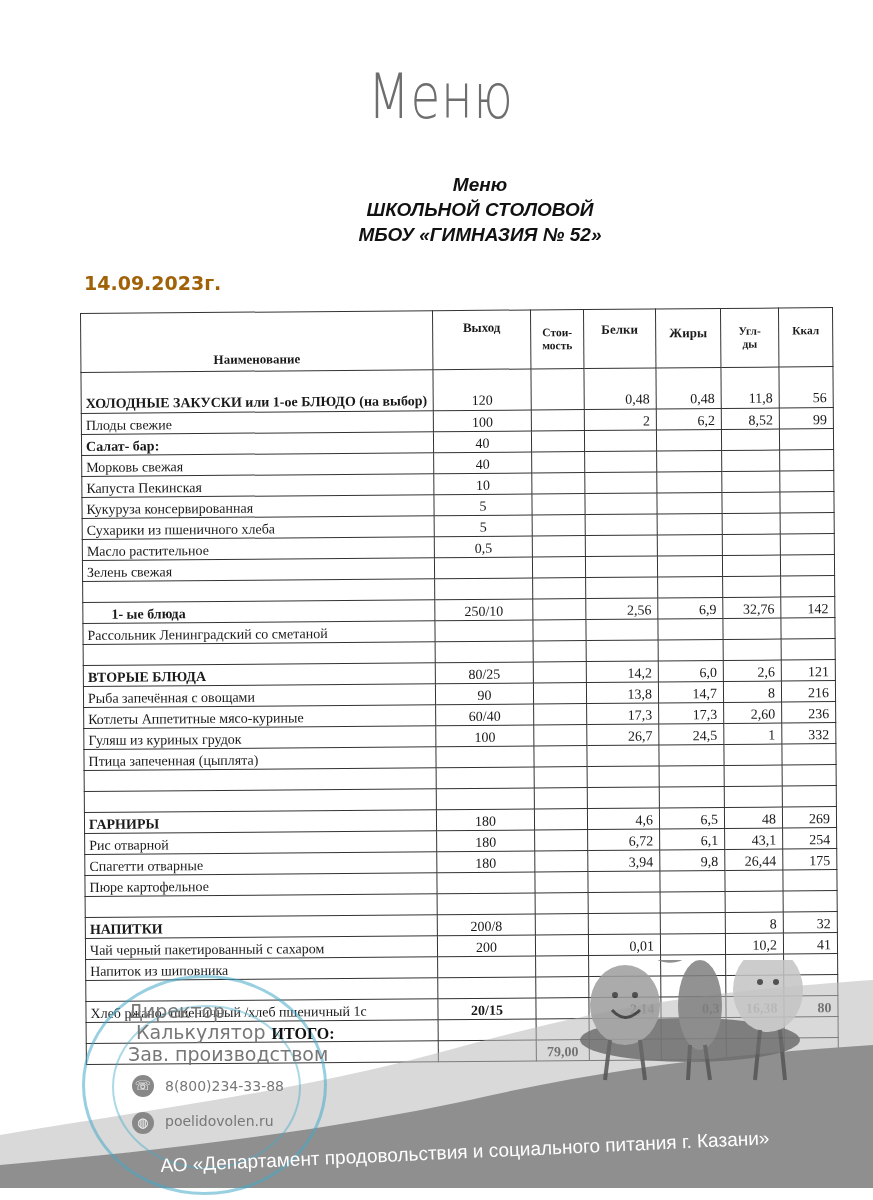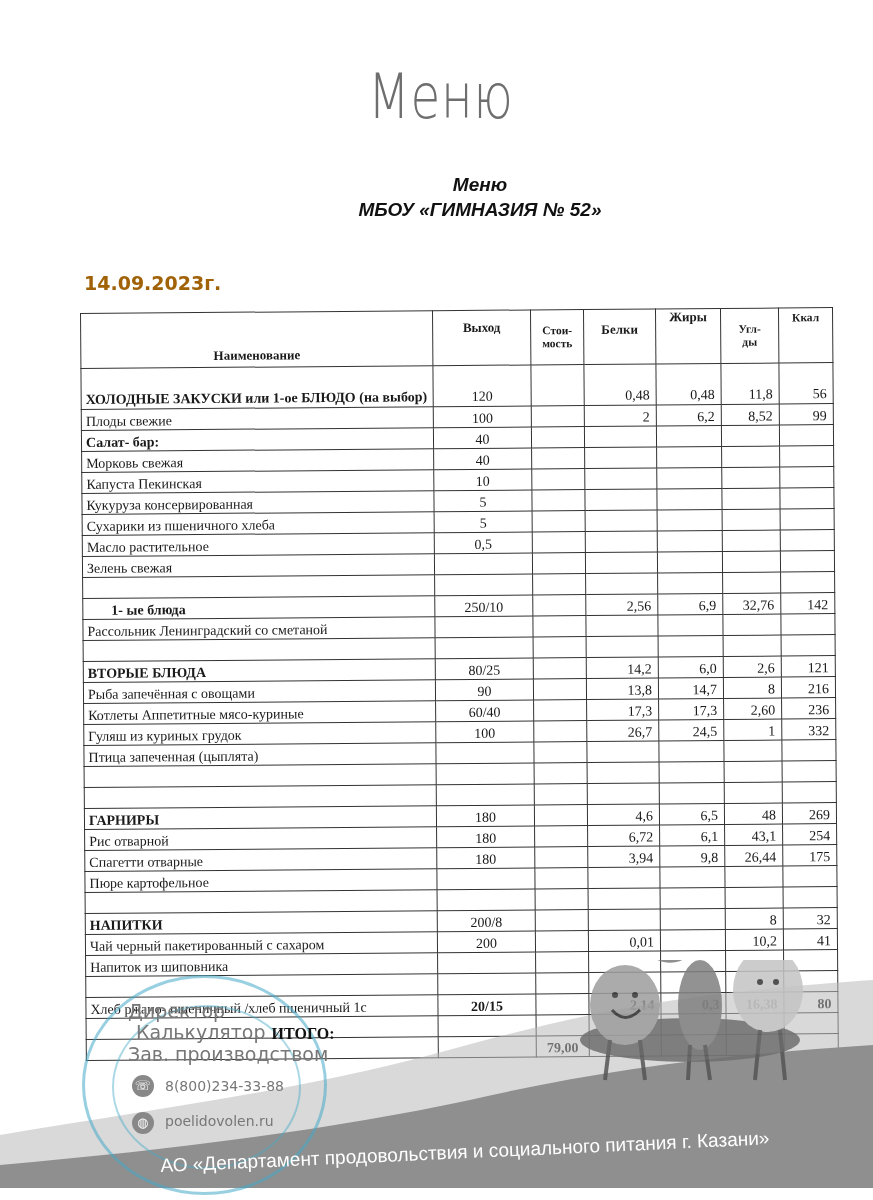--- a/index.html
+++ b/index.html
@@ -41,20 +41,21 @@
   .circle-icon { position: absolute; width: 22px; height: 22px; border-radius: 50%; background: #888; color: #fff; font-size: 13px; text-align: center; line-height: 22px; }
   .ft-org { position: absolute; left: 160px; top: 1155px; font-family: "Liberation Sans", sans-serif; color: #ffffff; font-size: 19px; transform: rotate(-2.6deg); transform-origin: left top; }
 </style>
 </head>
 <body>
 
 <div class="handwritten">Меню</div>
 
 <div class="title-block">
   <div>Меню</div>
+  <div>ШКОЛЬНОЙ СТОЛОВОЙ</div>
   <div>МБОУ «ГИМНАЗИЯ № 52»</div>
 </div>
 
 <div class="date">14.09.2023г.</div>
 
 <table class="menu-table">
   <colgroup>
     <col style="width:352px">
       <col style="width:98px">
       <col style="width:53px">
@@ -65,26 +66,26 @@
   </colgroup>
   <thead>
     <tr>
       <th style="vertical-align:bottom;padding-bottom:3px;">Наименование</th>
       <th style="vertical-align:top;padding-top:9px;margin-top:48px;">Выход</th>
       <th class="small">
         <div>Стои-</div>
         <div>мость</div>
       </th>
       <th style="vertical-align:top;padding-top:12px;">Белки</th>
-      <th style="vertical-align:top;padding-top:0;">Жиры</th>
+      <th style="vertical-align:top;padding-top:16px;">Жиры</th>
       <th class="small">
         <div>Угл-</div>
         <div>ды</div>
       </th>
-      <th class="small" style="vertical-align:top;padding-top:3px;">Ккал</th>
+      <th class="small" style="vertical-align:top;padding-top:16px;">Ккал</th>
     </tr>
   </thead>
   <tbody id="menu-body">
       <tr class="sec tall">
         <td class="name">ХОЛОДНЫЕ ЗАКУСКИ или 1-ое БЛЮДО (на выбор)</td>
         <td class="num">120</td>
         <td class="num"></td>
         <td class="right">0,48</td>
         <td class="right">0,48</td>
         <td class="right">11,8</td>

